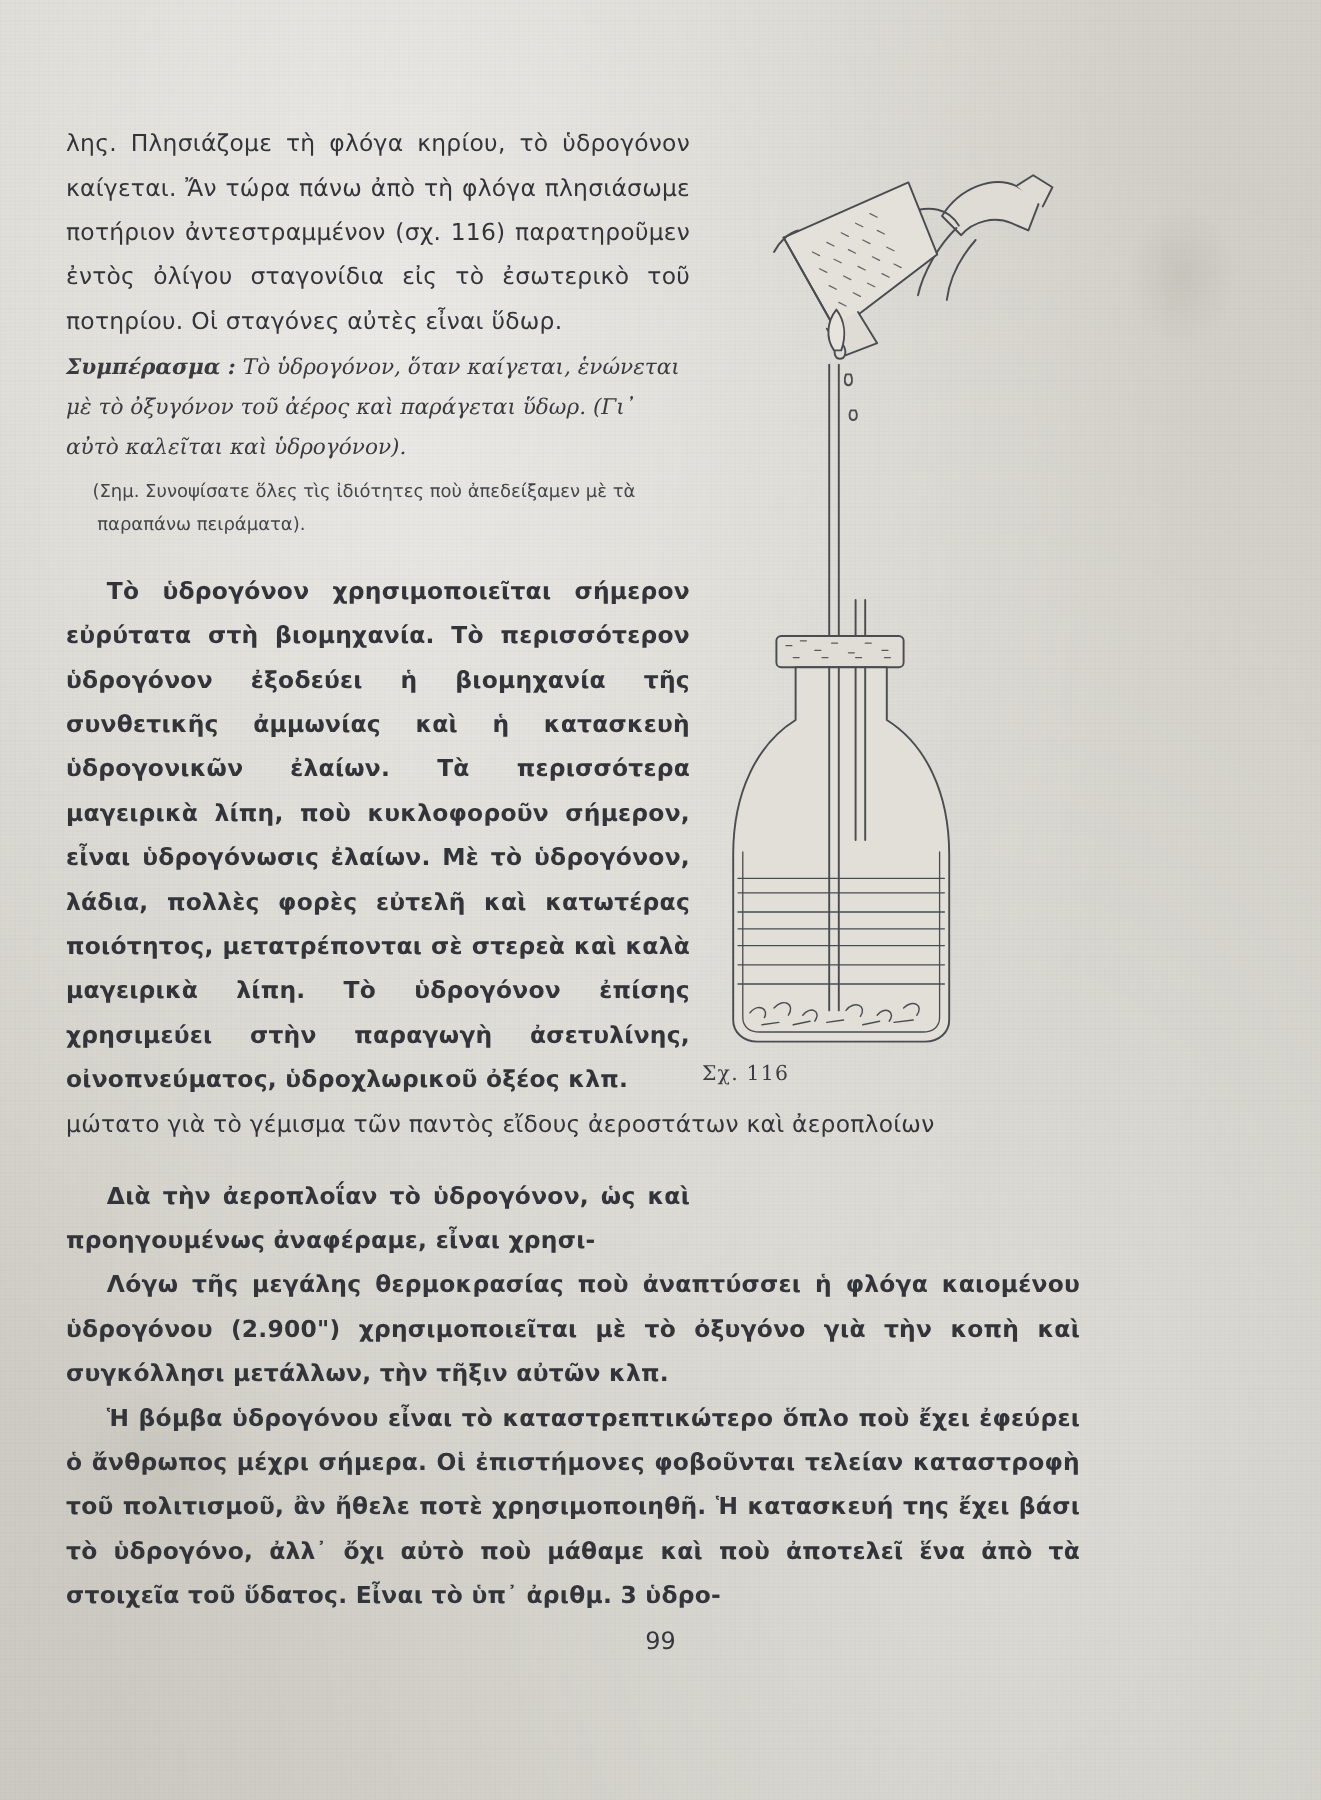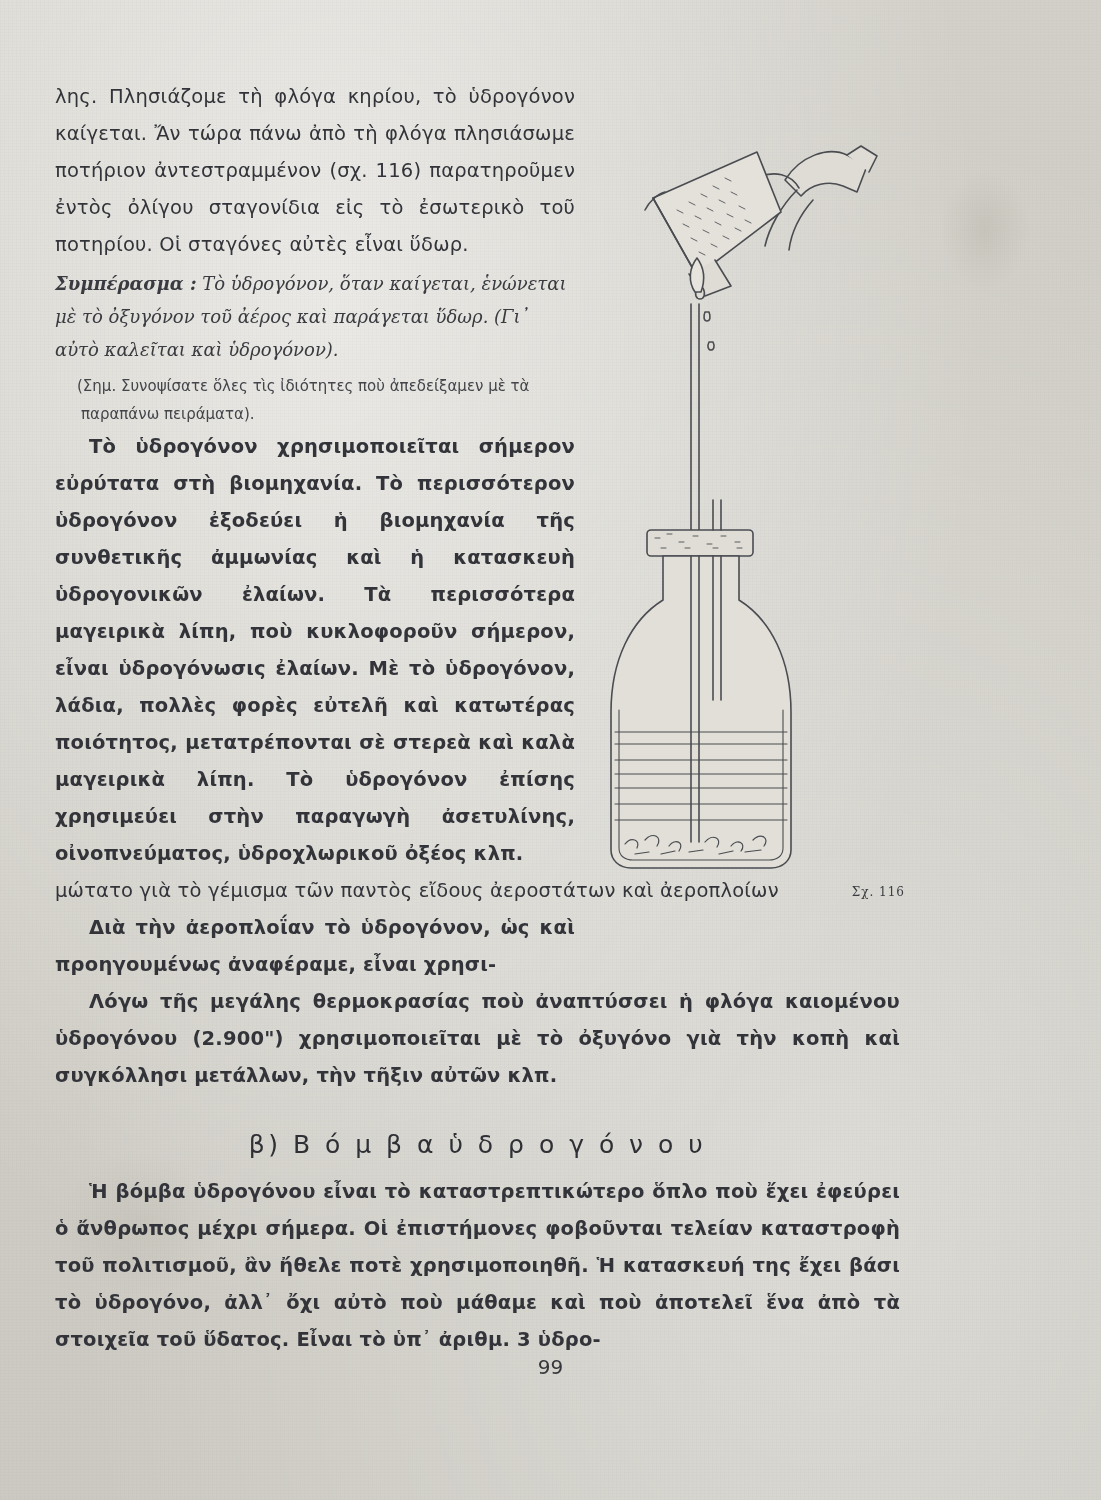--- a/index.html
+++ b/index.html
@@ -31,20 +31,21 @@
     pointer-events: none;
   }
   .content {
     position: absolute;
     left: 55px;
     top: 78px;
     width: 845px;
   }
   .col-text {
     width: 520px;
+    margin-top: 23px;
   }
   .body-text {
     font-family: "DejaVu Sans", sans-serif;
     font-size: 19.5px;
     line-height: 37px;
     color: #32343a;
     text-align: justify;
     letter-spacing: 0.2px;
   }
   .first-block {
@@ -99,23 +100,23 @@
     left: 585px;
     top: 60px;
     width: 320px;
     height: 880px;
   }
   .fig-caption {
     position: absolute;
     left: 585px;
     top: 885px;
     width: 320px;
-    text-align: right;
+    text-align: left;
     font-family: "DejaVu Serif", serif;
-    font-size: 12px;
+    font-size: 17px;
     color: #3b3d42;
     letter-spacing: 1px;
   }
   .page-number {
     position: absolute;
     left: 0;
     right: 0;
     top: 1355px;
     text-align: center;
     font-family: "DejaVu Sans", sans-serif;
@@ -150,21 +151,20 @@
 
 
     <div class="body-text col-text indent">Τὸ ὑδρογόνον χρησιμοποιεῖται σήμερον εὐρύτατα στὴ βιομηχανία. Τὸ περισσότερον ὑδρογόνον ἐξοδεύει ἡ βιομηχανία τῆς συνθετικῆς ἀμμωνίας καὶ ἡ κατασκευὴ ὑδρογονικῶν ἐλαίων. Τὰ περισσότερα μαγειρικὰ λίπη, ποὺ κυκλοφοροῦν σήμερον, εἶναι ὑδρογόνωσις ἐλαίων. Μὲ τὸ ὑδρογόνον, λάδια, πολλὲς φορὲς εὐτελῆ καὶ κατωτέρας ποιότητος, μετατρέπονται σὲ στερεὰ καὶ καλὰ μαγειρικὰ λίπη. Τὸ ὑδρογόνον ἐπίσης χρησιμεύει στὴν παραγωγὴ ἀσετυλίνης, οἰνοπνεύματος, ὑδροχλωρικοῦ ὀξέος κλπ.</div>
 
     <div class="body-text full">μώτατο γιὰ τὸ γέμισμα τῶν παντὸς εἴδους ἀεροστάτων καὶ ἀεροπλοίων</div>
 
     <div class="body-text col-text indent">Διὰ τὴν ἀεροπλοΐαν τὸ ὑδρογόνον, ὡς καὶ προηγουμένως ἀναφέραμε, εἶναι χρησι-</div>
 
     <div class="body-text full indent">Λόγω τῆς μεγάλης θερμοκρασίας ποὺ ἀναπτύσσει ἡ φλόγα καιομένου ὑδρογόνου (2.900") χρησιμοποιεῖται μὲ τὸ ὀξυγόνο γιὰ τὴν κοπὴ καὶ συγκόλλησι μετάλλων, τὴν τῆξιν αὐτῶν κλπ.</div>
 
-    <div class="heading-b">β)  Β ό μ β α   ὑ δ ρ ο γ ό ν ο υ</div>
 
     <div class="body-text full indent">Ἡ βόμβα ὑδρογόνου εἶναι τὸ καταστρεπτικώτερο ὅπλο ποὺ ἔχει ἐφεύρει ὁ ἄνθρωπος μέχρι σήμερα. Οἱ ἐπιστήμονες φοβοῦνται τελείαν καταστροφὴ τοῦ πολιτισμοῦ, ἂν ἤθελε ποτὲ χρησιμοποιηθῆ. Ἡ κατασκευή της ἔχει βάσι τὸ ὑδρογόνο, ἀλλ᾽ ὄχι αὐτὸ ποὺ μάθαμε καὶ ποὺ ἀποτελεῖ ἕνα ἀπὸ τὰ στοιχεῖα τοῦ ὕδατος. Εἶναι τὸ ὑπ᾽ ἀριθμ. 3 ὑδρο-</div>
   </div>
 
   <div class="figure">
     <svg width="320" height="880" viewBox="0 0 320 880" xmlns="http://www.w3.org/2000/svg">
       <g fill="none" stroke="#4a4c51" stroke-width="1.6" stroke-linecap="round" stroke-linejoin="round">
 
         <path d="M200 120 C215 96, 243 86, 262 95 L282 106 L272 132 L258 126 C244 120, 226 124, 216 136 Z" fill="#dedcd5" stroke="#4a4c51"></path>
         <path d="M262 95 L276 86 L292 96 L284 112" fill="#dedcd5"></path>

